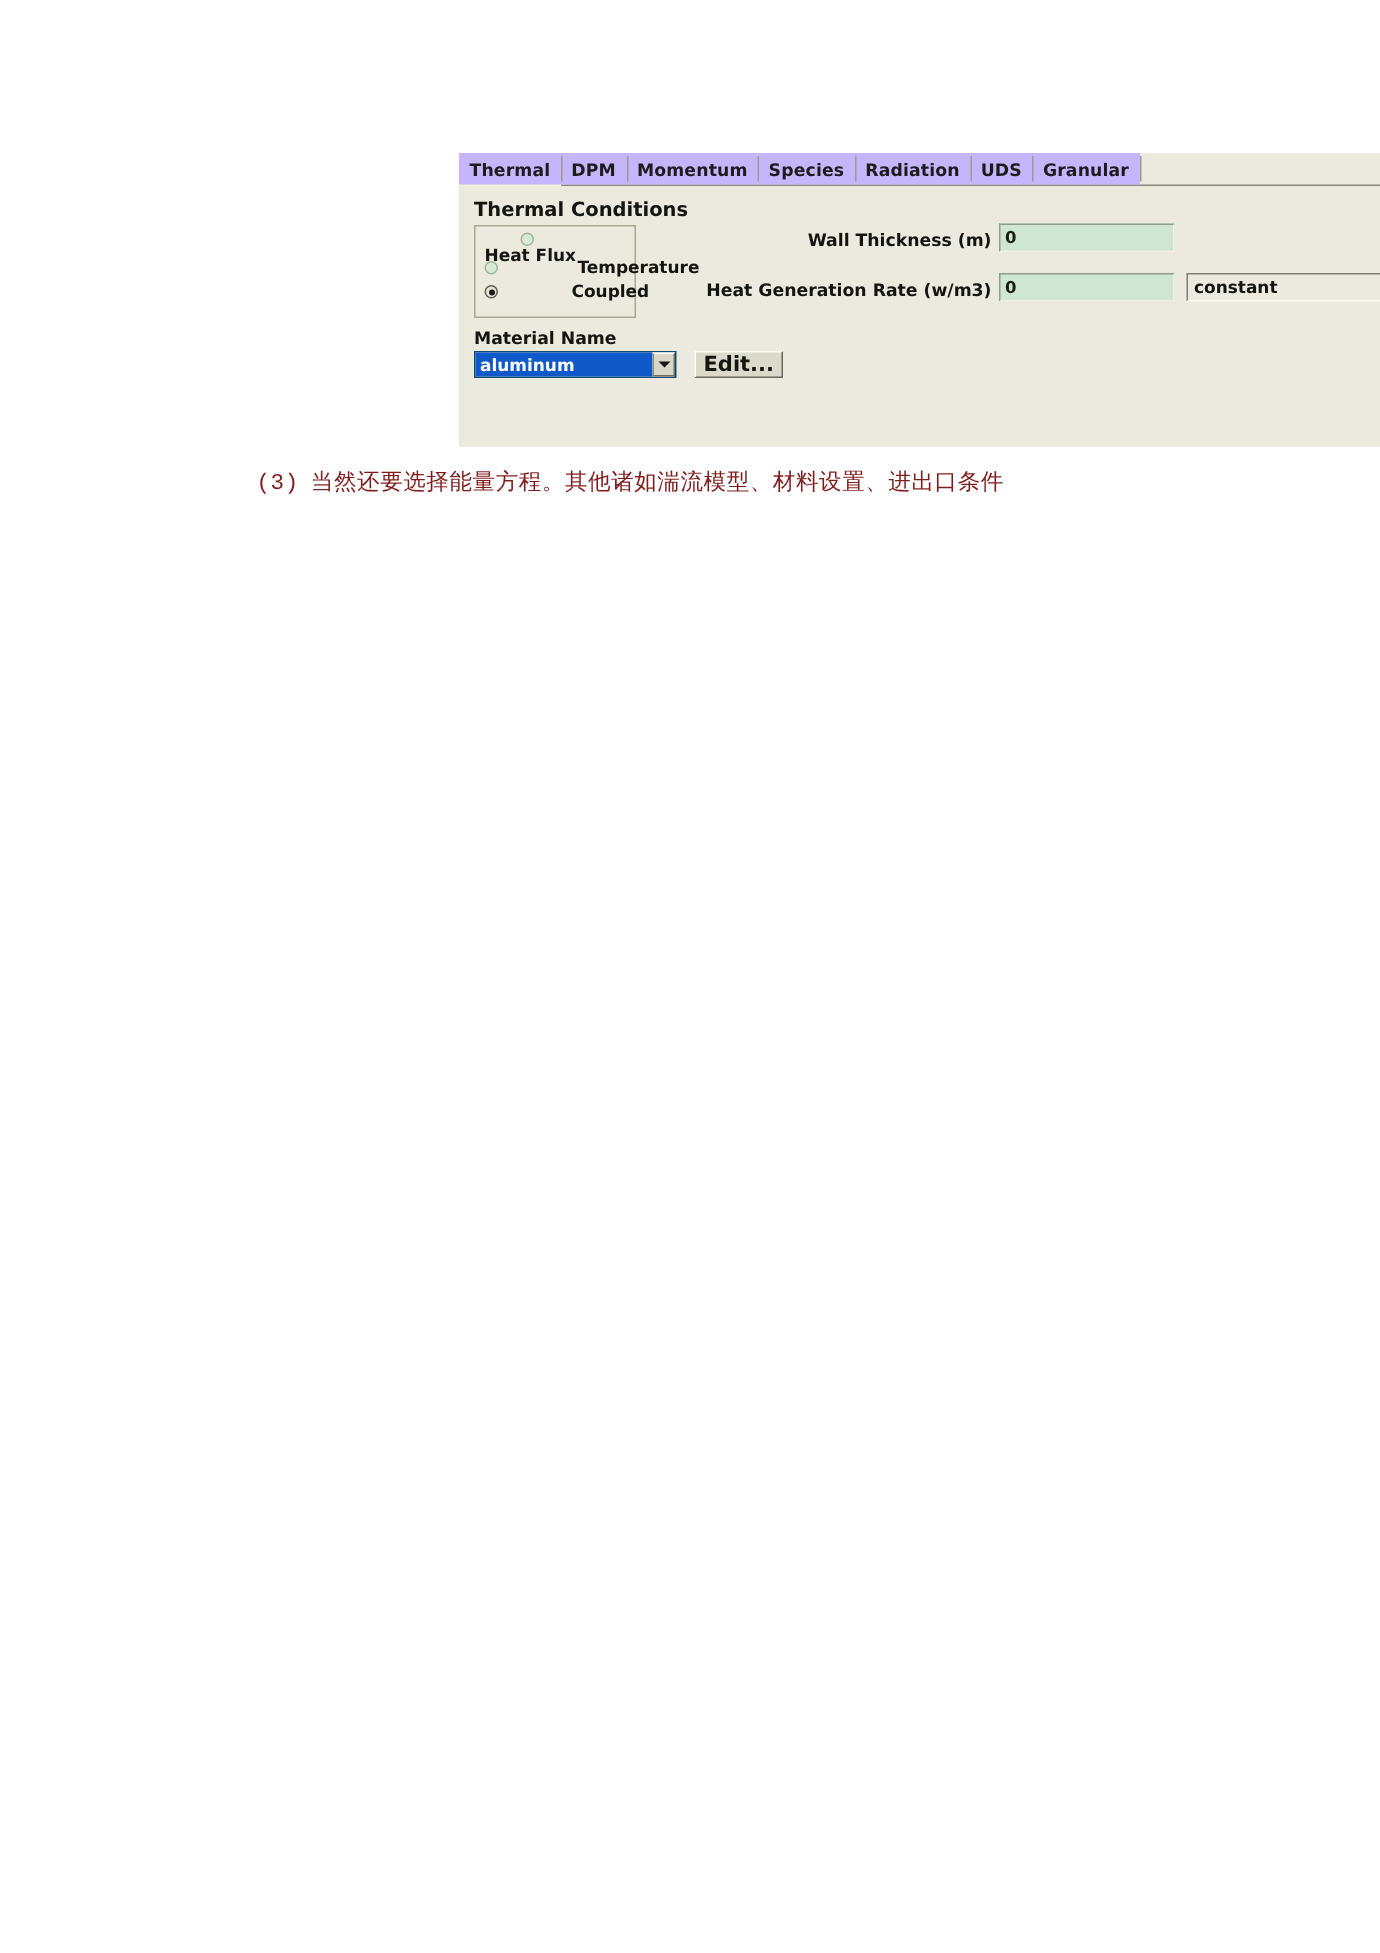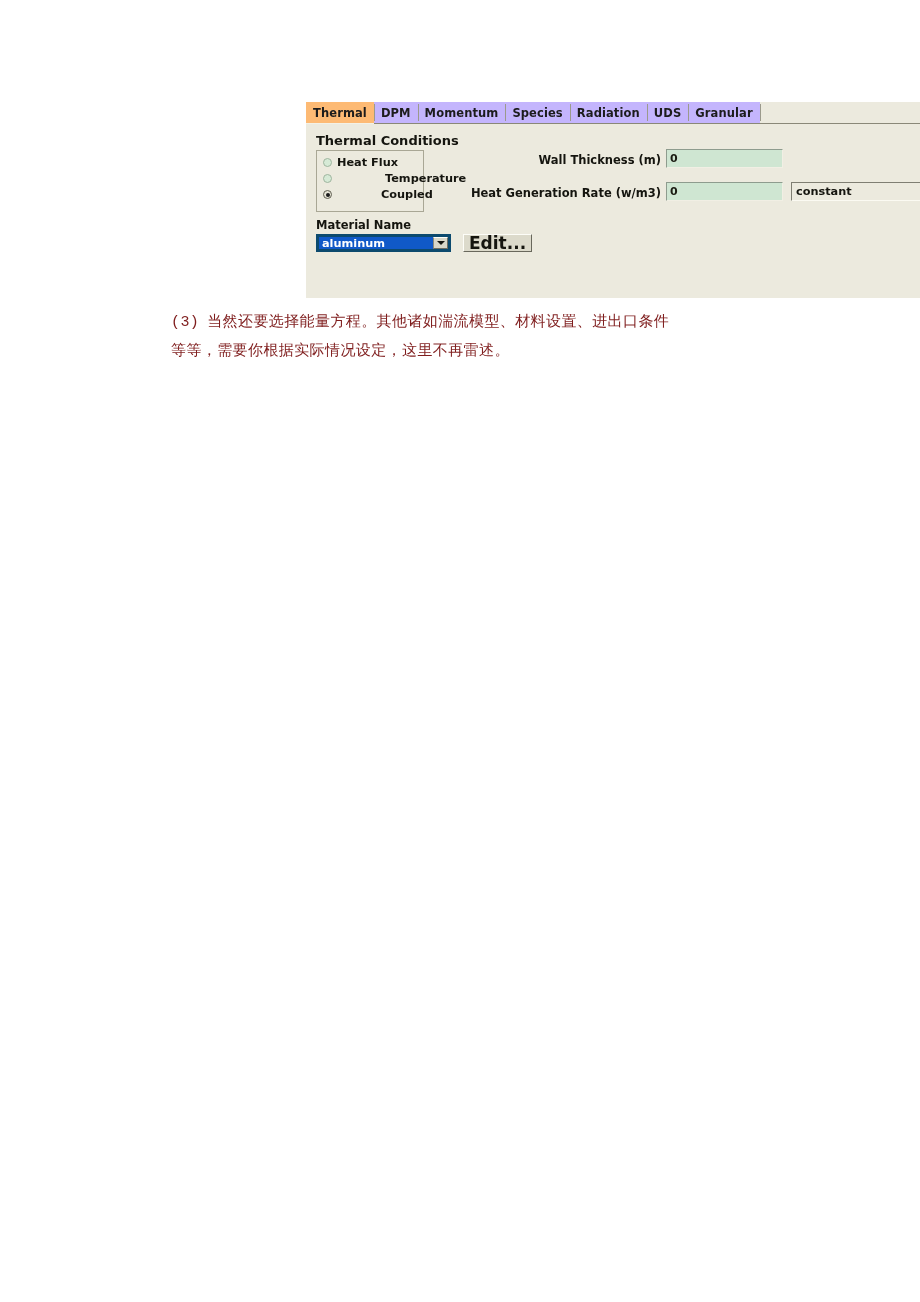--- a/index.html
+++ b/index.html
@@ -54,21 +54,21 @@
   .tab + .tab::before {
     content: "";
     position: absolute;
     left: 0;
     top: 2px;
     bottom: 2px;
     width: 1px;
     background: #9b9a8c;
   }
   .tab.active {
-    background: #fdba74;
+    background: #c4b5fd;
     justify-content: center;
   }
   .tab.active::after {
     content: "";
     position: absolute;
     left: 0;
     right: 0;
     bottom: -1px;
     height: 1px;
     background: #f3f1e6;
@@ -115,21 +115,21 @@
     position: absolute;
     left: 6px;
     display: flex;
     align-items: center;
     height: 15px;
     font-size: 11.3px;
     font-weight: bold;
     color: #15150f;
     white-space: nowrap;
   }
-  .radio-row.r0 { top: 4px; }
+  .radio-row.r0 { top: 4px; flex-direction: column; }
   .radio-row.r1 { top: 20px; gap: 48px; }
   .radio-row.r2 { top: 36px; gap: 44px; }
   .radio-dot {
     width: 9px;
     height: 9px;
     border-radius: 50%;
     background: #d6ead6;
     border: 1px solid #9fb59f;
     box-sizing: border-box;
     margin-right: 5px;
@@ -164,21 +164,21 @@
     position: absolute;
     left: 10px;
     top: 132px;
     display: flex;
     align-items: stretch;
     height: 18px;
   }
   .combo {
     width: 135px;
     height: 18px;
-    border: 3px solid #0c4a6e;
+    border: 1px solid #0c4a6e;
     background: #ffffff;
     box-sizing: border-box;
     display: flex;
     align-items: stretch;
   }
   .combo-value {
     flex: 1 1 auto;
     background: #1059c8;
     color: #ffffff;
     font-size: 11.3px;
@@ -212,21 +212,21 @@
   .edit-btn {
     margin-left: 12px;
     min-width: 42px;
     height: 18px;
     background: #dcdacb;
     border-top: 1px solid #fdfdf8;
     border-left: 1px solid #fdfdf8;
     border-right: 1px solid #69685c;
     border-bottom: 1px solid #69685c;
     box-sizing: border-box;
-    font-size: 17px;
+    font-size: 14px;
     font-weight: bold;
     color: #15150f;
     display: flex;
     align-items: center;
     justify-content: center;
     padding: 0 5px;
     font-family: "DejaVu Sans", sans-serif;
   }
 
   
@@ -358,14 +358,13 @@
 
   <div class="field-label lbl-heat">Heat Generation Rate (w/m3)</div>
   <div class="text-field fld-heat">0</div>
 
   <div class="const-combo">constant</div>
 
 </div>
 
 <div class="doc-text">
   <span class="indent-num">(3)</span><span>当然还要选择能量方程。其他诸如湍流模型、材料设置、进出口条件</span><br>
-  <span>等等，需要你根据实际情况设定，这里不再雷述。</span>
 </div>
 
 </body></html>

